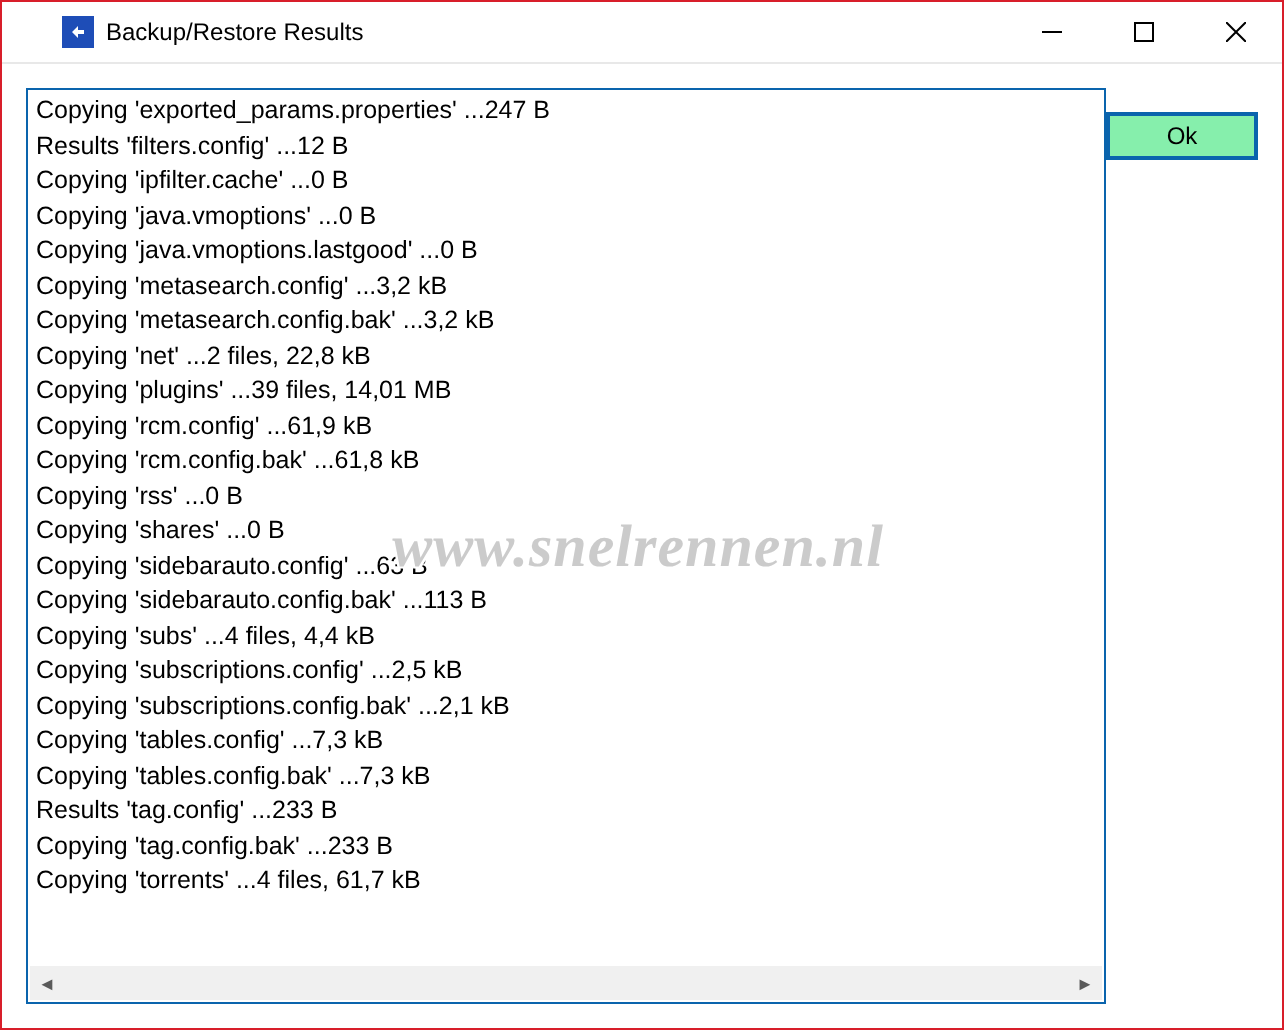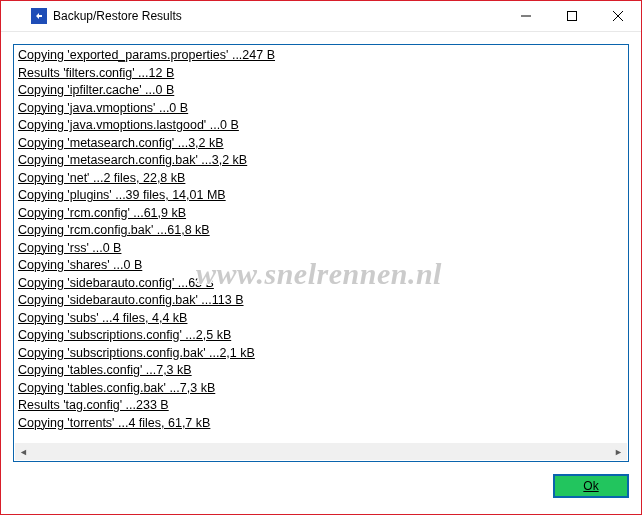--- a/index.html
+++ b/index.html
@@ -44,23 +44,22 @@
     align-items: center;
     justify-content: center;
     font-size: 10px;
     color: #000;
   }
   .win-btn svg { width: 10px; height: 10px; stroke: #000; stroke-width: 1; fill: none; }
   .content {
     padding: 12px;
     height: calc(100% - 31px);
     display: flex;
-    flex-direction: column;
+    flex-direction: row;
     position: relative;
-    text-decoration: underline;
   }
   .log-box {
     flex: 1;
     border: 1px solid #0a64ad;
     padding: 2px 4px 2px 4px;
     overflow: hidden;
     position: relative;
     background: #fff;
   }
   .log-lines {
@@ -94,21 +93,21 @@
     height: 40px;
     display: flex;
     justify-content: flex-end;
     align-items: center;
     padding-top: 8px;
   }
   .ok-btn {
     width: 76px;
     height: 24px;
     border: 2px solid #0a64ad;
-    background: #22c55e;
+    background: #86efac;
     color: #000;
     font-size: 12px;
     display: flex;
     align-items: center;
     justify-content: center;
     cursor: pointer;
   }
   .watermark {
     position: absolute;
     top: 225px;
@@ -172,20 +171,21 @@
         <div class="log-line">Copying 'rss' ...0 B</div>
         <div class="log-line">Copying 'shares' ...0 B</div>
         <div class="log-line">Copying 'sidebarauto.config' ...63 B</div>
         <div class="log-line">Copying 'sidebarauto.config.bak' ...113 B</div>
         <div class="log-line">Copying 'subs' ...4 files, 4,4 kB</div>
         <div class="log-line">Copying 'subscriptions.config' ...2,5 kB</div>
         <div class="log-line">Copying 'subscriptions.config.bak' ...2,1 kB</div>
         <div class="log-line">Copying 'tables.config' ...7,3 kB</div>
         <div class="log-line">Copying 'tables.config.bak' ...7,3 kB</div>
         <div class="log-line">Results 'tag.config' ...233 B</div>
+        <div class="log-line">Copying 'tag.config.bak' ...233 B</div>
         <div class="log-line">Copying 'torrents' ...4 files, 61,7 kB</div>
       </div>
     <div class="h-scroll">
       <div class="arrow">◄</div>
       <div class="track"></div>
       <div class="arrow">►</div>
     </div>
   </div>
   <div class="watermark">www.snelrennen.nl</div>
   <div class="footer">

